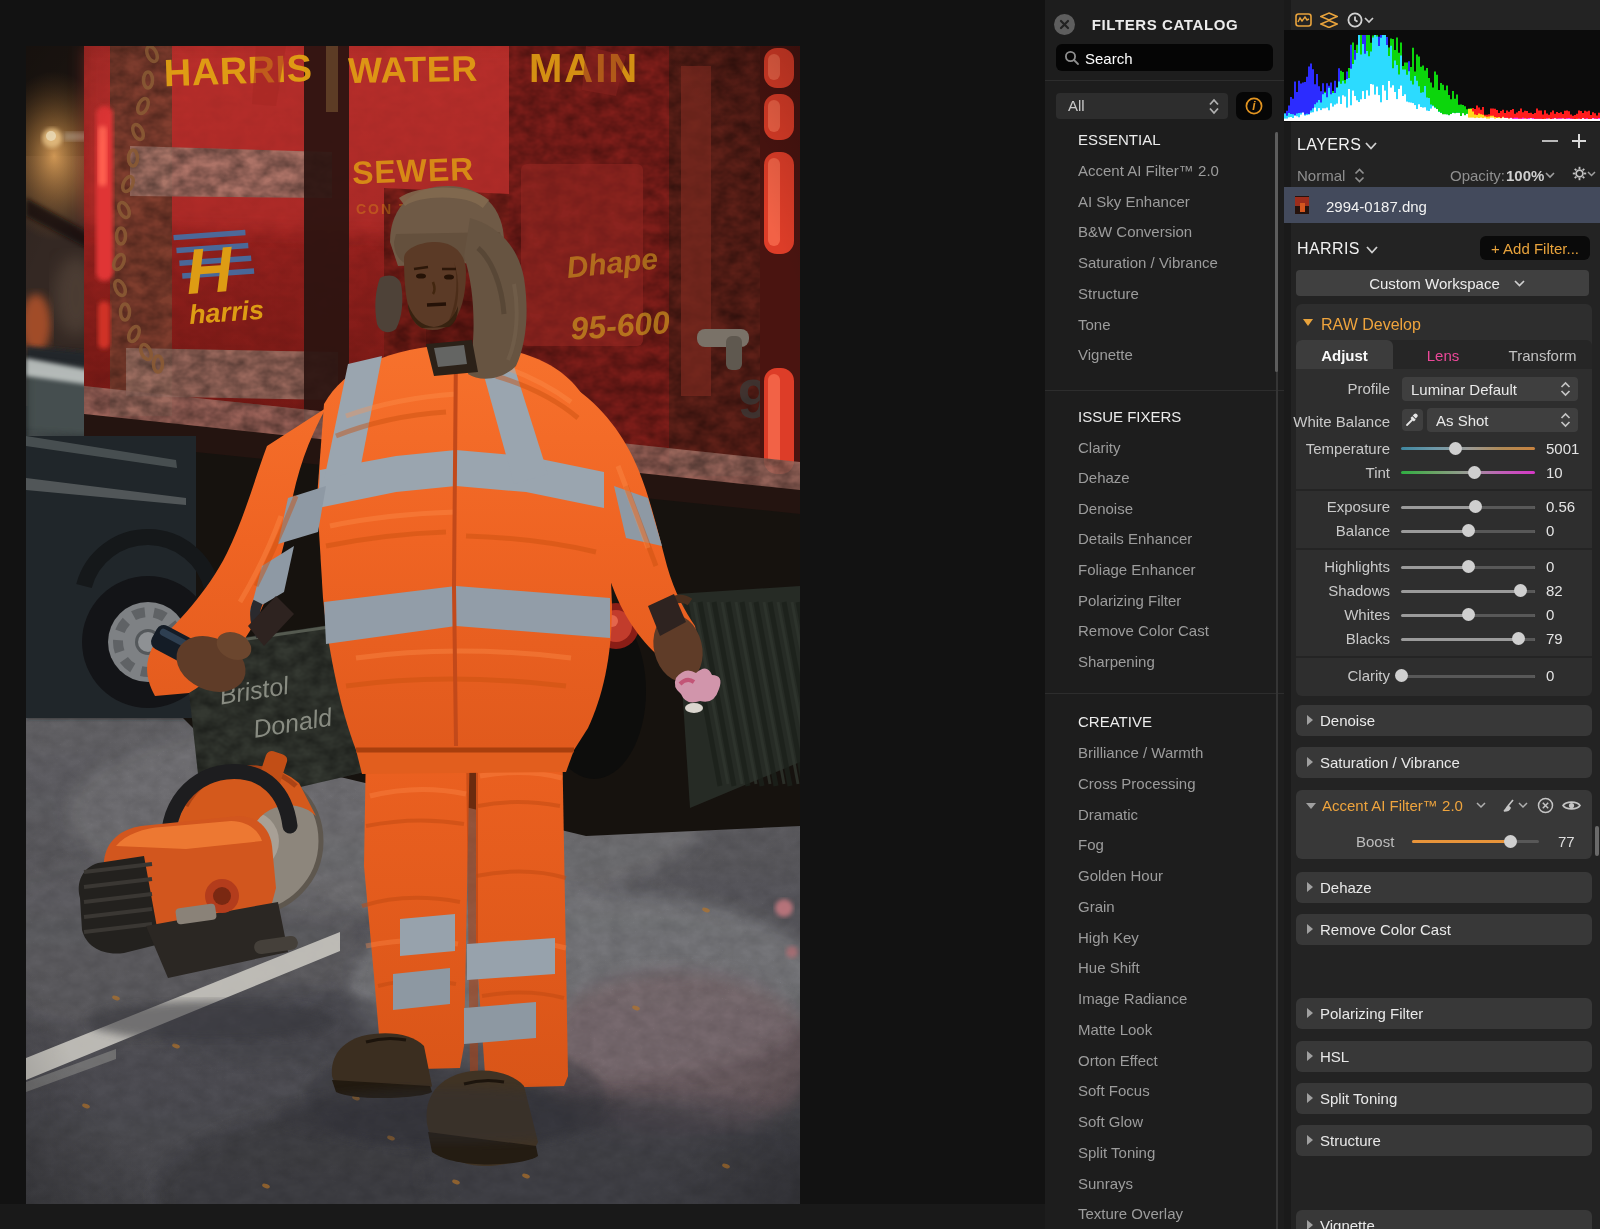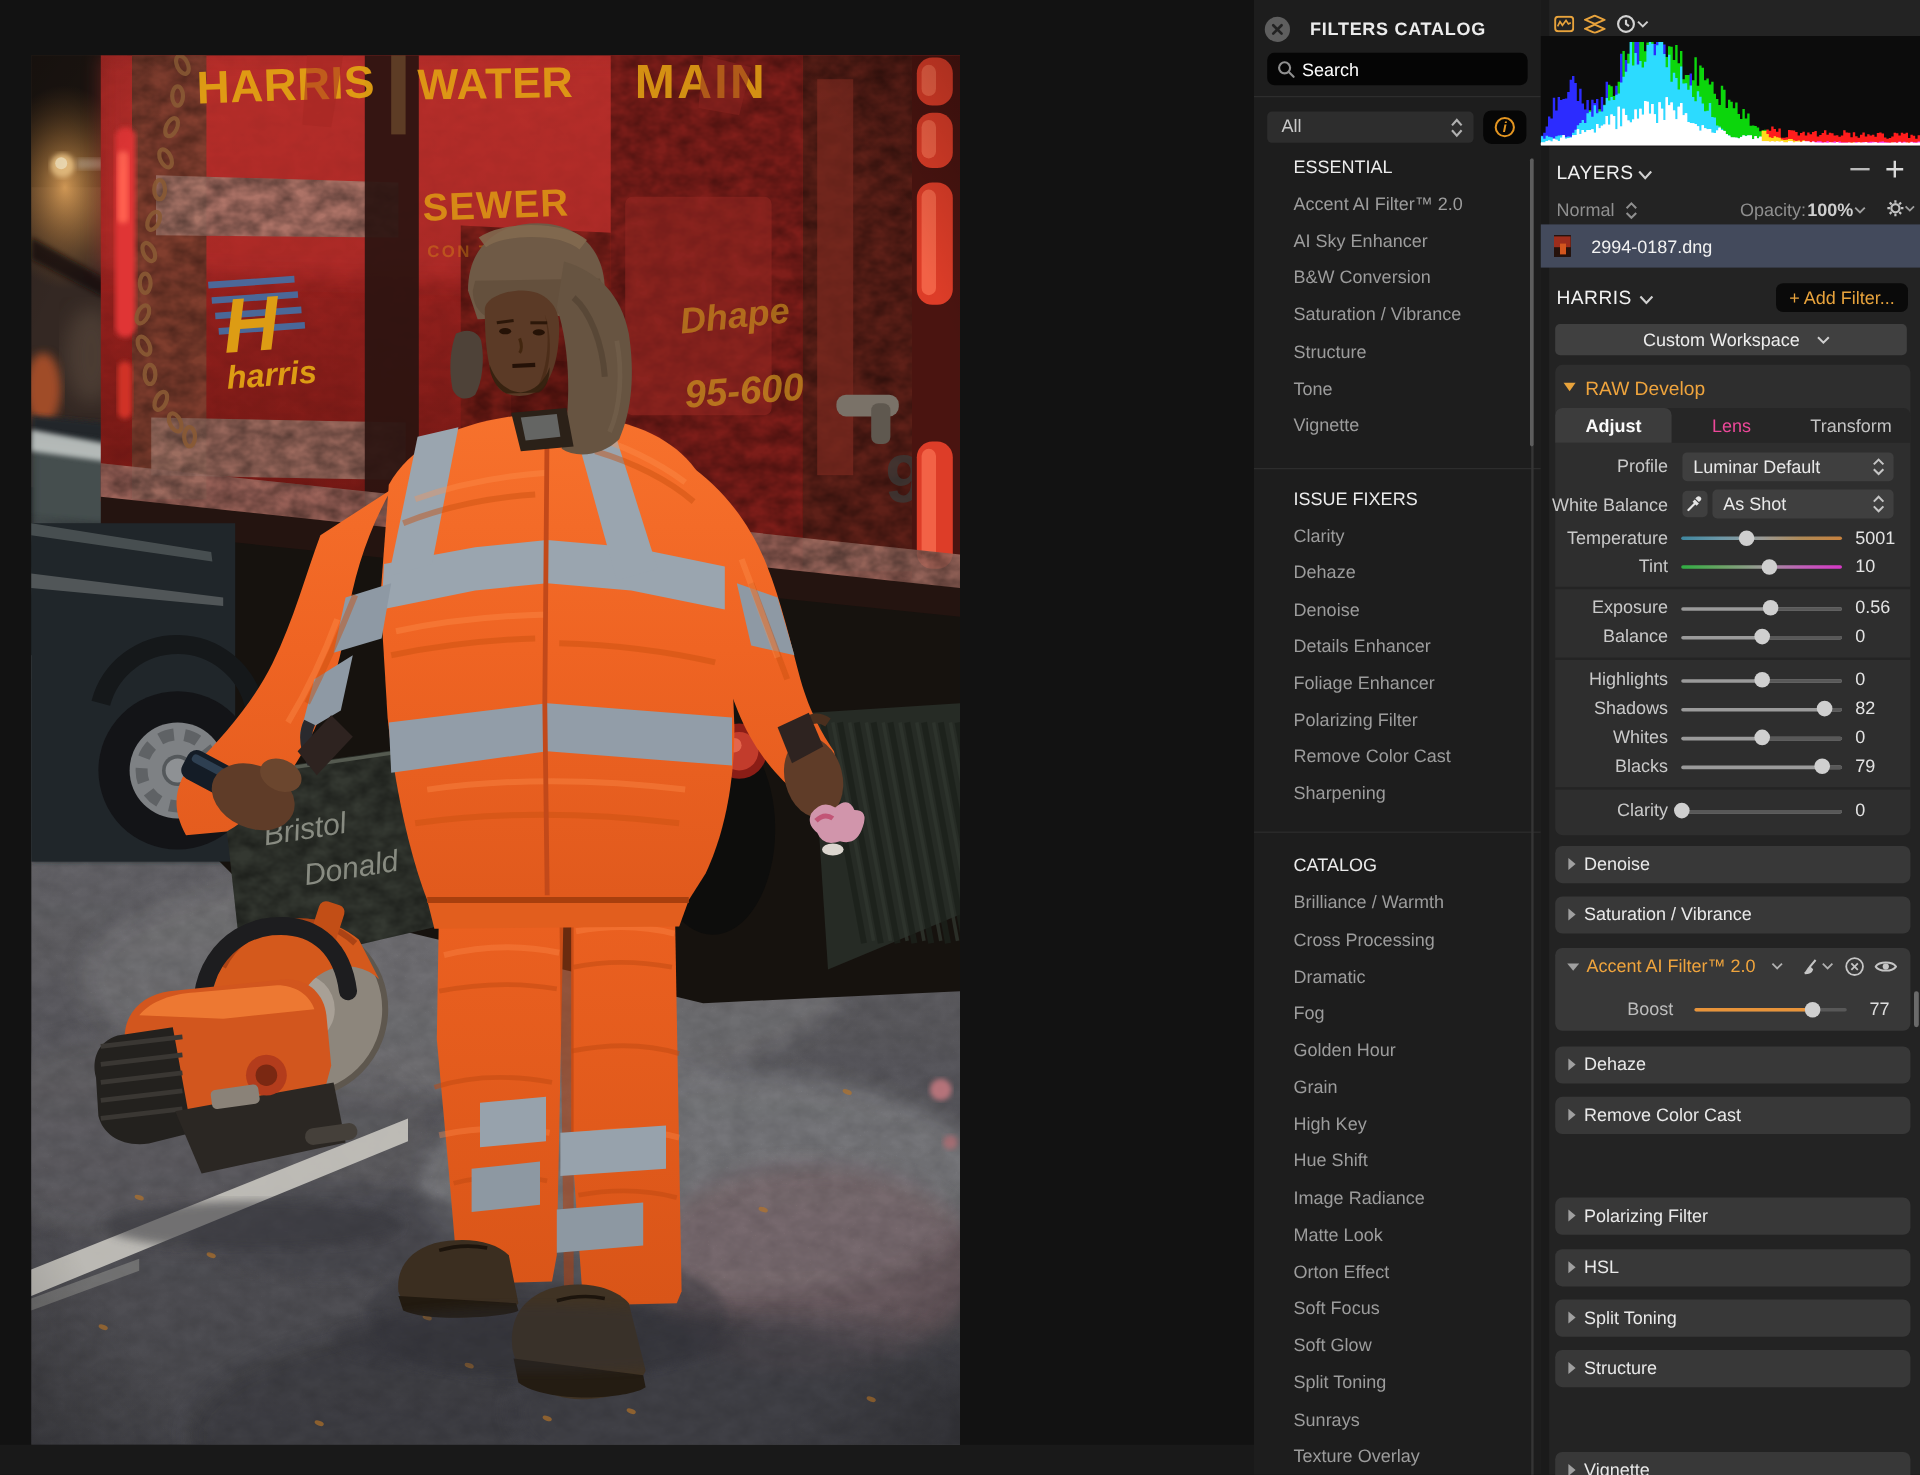--- a/index.html
+++ b/index.html
@@ -396,21 +396,21 @@
 <div class="cithead" style="top:408px">ISSUE FIXERS</div>
 <div class="citem" style="top:439px">Clarity</div>
 <div class="citem" style="top:469px">Dehaze</div>
 <div class="citem" style="top:500px">Denoise</div>
 <div class="citem" style="top:530px">Details Enhancer</div>
 <div class="citem" style="top:561px">Foliage Enhancer</div>
 <div class="citem" style="top:592px">Polarizing Filter</div>
 <div class="citem" style="top:622px">Remove Color Cast</div>
 <div class="citem" style="top:653px">Sharpening</div>
 <div class="hr" style="top:693px"></div>
-<div class="cithead" style="top:713px">CATALOG</div>
+<div class="cithead" style="top:713px">CREATIVE</div>
 <div class="citem" style="top:744px">Brilliance / Warmth</div>
 <div class="citem" style="top:775px">Cross Processing</div>
 <div class="citem" style="top:806px">Dramatic</div>
 <div class="citem" style="top:836px">Fog</div>
 <div class="citem" style="top:867px">Golden Hour</div>
 <div class="citem" style="top:898px">Grain</div>
 <div class="citem" style="top:929px">High Key</div>
 <div class="citem" style="top:959px">Hue Shift</div>
 <div class="citem" style="top:990px">Image Radiance</div>
 <div class="citem" style="top:1021px">Matte Look</div>

